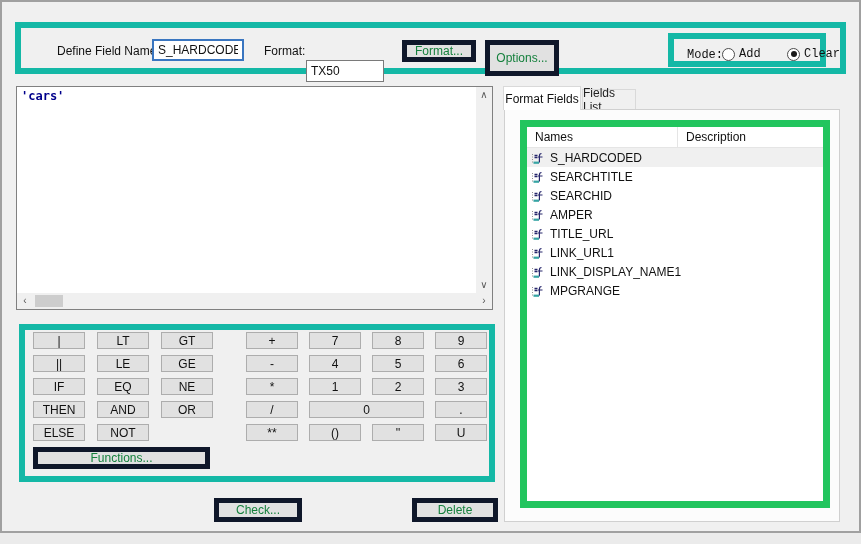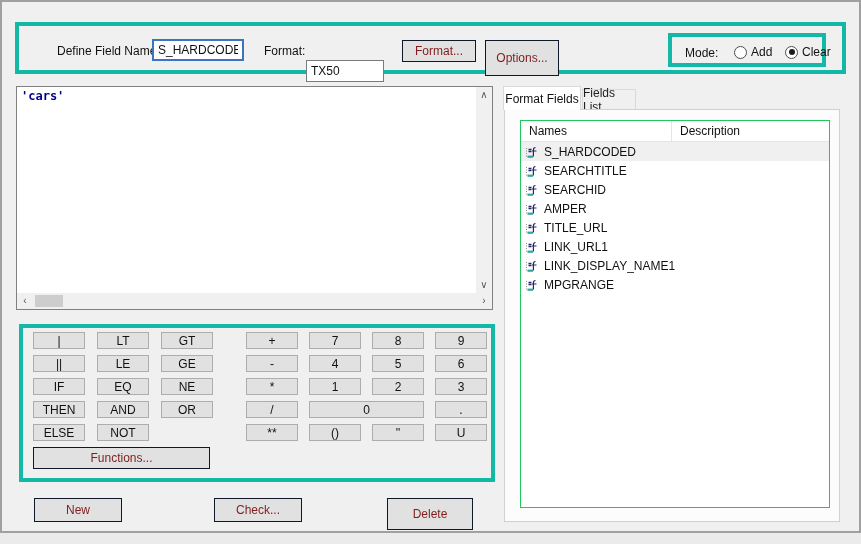--- a/index.html
+++ b/index.html
@@ -1,28 +1,28 @@
 <!DOCTYPE html>
 <html><head>
 <meta charset="utf-8">
 <style>
   * { box-sizing: border-box; margin: 0; padding: 0; }
   html,body { width:861px; height:544px; overflow:hidden; background:#ebebeb;
               font-family:"Liberation Sans", sans-serif; font-size:12px; color:#111; }
   .dialog { position:absolute; left:0; top:0; width:861px; height:533px;
             background:#f0f0f0; border:2px solid #a0a0a0; }
-  .groupbox { position:absolute; border:4px solid #14b8a6; }
+  .groupbox { position:absolute; border:6px solid #14b8a6;font-family:Liberation Mono, monospace; }
 
   
   .lbl { position:absolute; white-space:nowrap; }
   .txt { position:absolute; background:#fff; border:1px solid #7a7a7a;
          font-family:"Liberation Sans", sans-serif; font-size:12px; padding:0 4px; color:#111; }
   .txt.focused { border:2px solid #3a76c0; }
-  .btn { position:absolute; background:#e1e1e1; border:1px solid #0f172a;
-         font-family:"Liberation Sans", sans-serif; font-size:12px; color:#7f1d1d;
+  .btn { position:absolute; background:#e1e1e1; border:5px solid #0f172a;
+         font-family:"Liberation Sans", sans-serif; font-size:12px; color:#15803d;
          display:flex; align-items:center; justify-content:center; cursor:default; }
   .radio { display:inline-flex; align-items:center; gap:4px; }
   .rb { width:13px; height:13px; border-radius:50%; border:1px solid #4d4d4d; background:#fff;
         display:inline-block; position:relative; }
   .rb.checked::after { content:""; position:absolute; left:2.5px; top:2.5px; width:6px; height:6px;
         border-radius:50%; background:#1a1a1a; }
 
   
   .editor { position:absolute; left:14px; top:84px; width:477px; height:224px;
             background:#fff; border:1px solid #808080;padding-left:6px; }
@@ -38,21 +38,21 @@
 
   
   .tab { position:absolute; display:flex; align-items:center; justify-content:center; cursor:default; }
   .tab.active { left:501px; top:84px; height:24px; width:78px; background:#fff;
                 border:1px solid #d9d9d9; border-bottom:none; z-index:2; }
   .tab.inactive { left:580px; top:87px; height:21px; width:54px; background:#f0f0f0;
                 border:1px solid #d9d9d9; border-bottom:none; color:#222; }
   .tabpanel { position:absolute; left:502px; top:107px; width:336px; height:413px;
               background:#fcfcfc; border:1px solid #d0d0d0; z-index:1; }
   .listbox { position:absolute; left:15px; top:10px; width:310px; height:388px;
-             background:#fff; border:1px solid #22c55e; overflow:hidden; }
+             background:#fff; border:7px solid #22c55e; overflow:hidden; }
   .listheader { display:flex; height:21px; border-bottom:1px solid #e5e5e5; background:#fff; }
   .hcell { display:flex; align-items:center; padding-left:8px; }
   .hcell.names { width:151px; border-right:1px solid #e5e5e5; }
   .hcell.desc  { flex:1; }
   .lrow { display:flex; align-items:center; height:19px; padding-left:4px; gap:5px; }
   .lrow.sel { background:#f0f0f0; }
   .lrow svg { flex:0 0 auto; }
 
   
   .keypad-box { left:17px; top:322px; width:476px; height:158px; }
@@ -75,21 +75,21 @@
   <div class="groupbox" style="left:13px; top:20px; width:831px; height:52px;"></div>
   <span class="lbl" style="left:55px; top:42px;">Define Field Name:</span>
   <input class="txt focused" style="left: 150px; top: 37px; width: 92px; height: 22px;" value="S_HARDCODED">
   <span class="lbl" style="left:262px; top:42px;">Format:</span>
   <input class="txt" style="left: 304px; top: 37px; width: 78px; height: 22px; margin-top: 21px;" value="TX50">
   <button class="btn" style="left:400px; top:38px; width:74px; height:22px;">Format...</button>
   <button class="btn" style="left:483px; top:38px; width:74px; height:36px;">Options...</button>
 
   <div class="groupbox" style="left:666px; top:31px; width:158px; height:34px;">
     <span class="lbl" style="left:13px; top:9px;">Mode:</span>
-    <label class="radio" style="position:absolute; left:62px; top:8px;align-items:flex-end;">
+    <label class="radio" style="position:absolute; left:48px; top:8px;align-items:flex-end;">
       <span class="rb"></span>
       <span>Add</span>
     </label>
     <label class="radio" style="position:absolute; left:113px; top:8px;">
       <span class="rb checked"></span>
       <span>Clear</span>
     </label>
   </div>
 
   <div class="editor">
@@ -227,16 +227,15 @@
     <button class="k">3</button>
     <button class="k">/</button>
     <button class="k zero">0</button>
     <button class="k">.</button>
     <button class="k">**</button>
     <button class="k">()</button>
     <button class="k">''</button>
     <button class="k">U</button>
   </div>
 
-  <button class="btn" style="left:32px; top:496px; width:88px; height:24px;">New</button>
   <button class="btn" style="left:212px; top:496px; width:88px; height:24px;">Check...</button>
-  <button class="btn" style="left:385px; top:496px; width:86px; height:32px;">Delete</button>
+  <button class="btn" style="left:410px; top:496px; width:86px; height:24px;">Delete</button>
 </div>
 
 </body></html>

